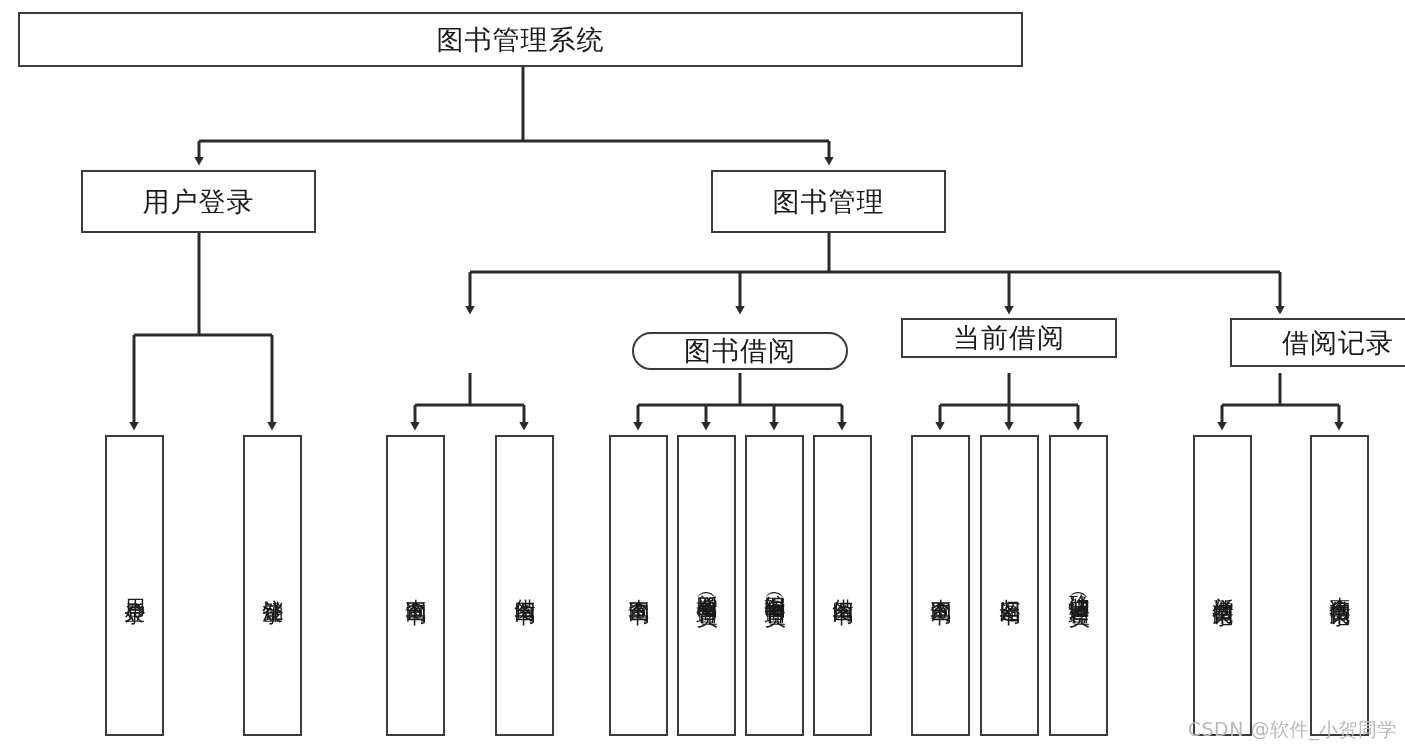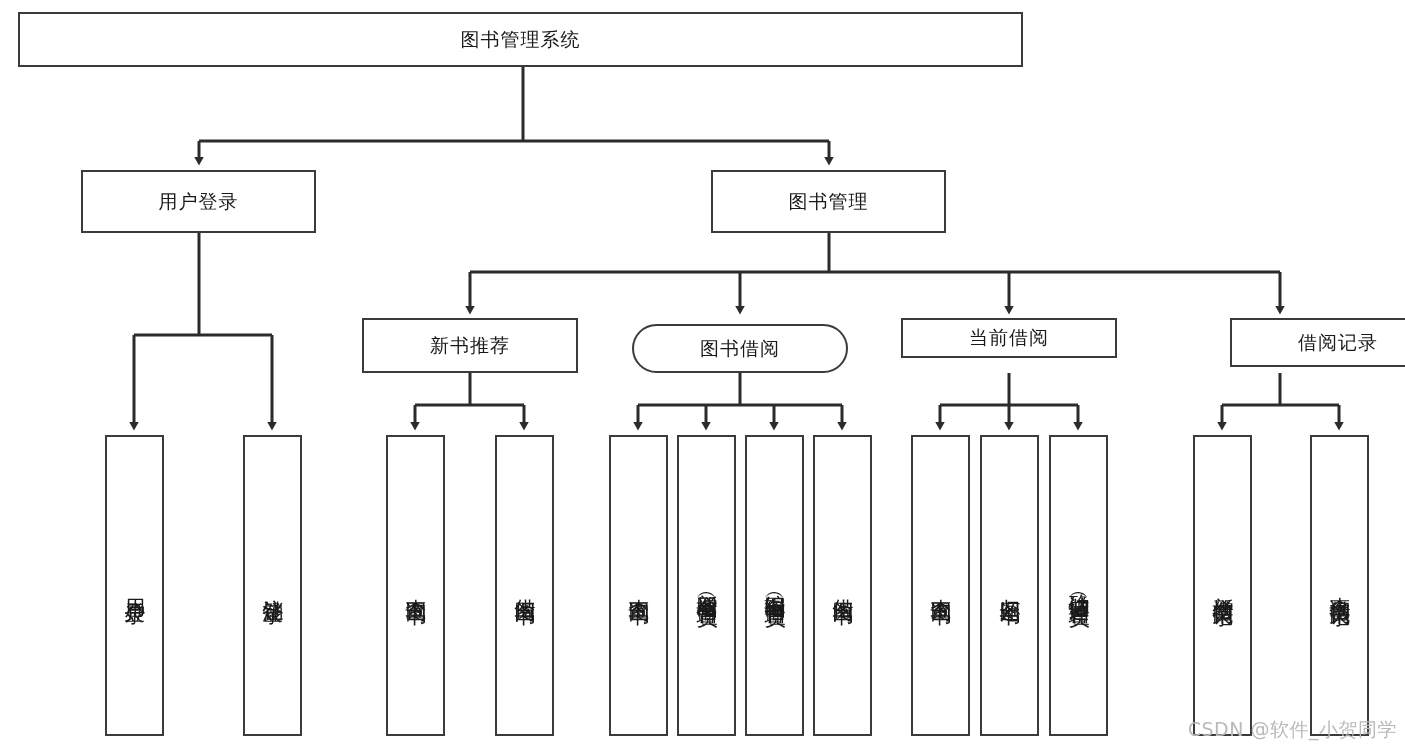--- a/index.html
+++ b/index.html
@@ -29,21 +29,21 @@
     position: absolute;
     box-sizing: border-box;
     border: 2.5px solid #3b3b3b;
     background: #ffffff;
     display: flex;
     align-items: center;
     justify-content: center;
     color: #1a1a1a;
   }
   .node.h {
-    font-size: 19px;
+    font-size: 27px;
     letter-spacing: 1px;
   }
   .node.v {
     writing-mode: vertical-rl;
     text-orientation: upright;
     font-size: 21px;
     letter-spacing: 2px;
     line-height: 1;
     padding-top: 4px;
     padding-bottom: 4px;
@@ -124,24 +124,21 @@
     <span>图书管理系统</span>
   </div>
 
   <div class="node h" style="left:81px; top:170px; width:235px; height:63px;">
     <span>用户登录</span>
   </div>
   <div class="node h" style="left:711px; top:170px; width:235px; height:63px;">
     <span>图书管理</span>
   </div>
 
-  <div class="node h" style="left:362px; top:318px; width:216px; height:55px;">
-    <span>新书推荐</span>
-  </div>
-  <div class="node h" style="left:632px; top:324px; width:216px; height:49px;border-radius:27px;">
+  <div class="node h" style="left:632px; top:332px; width:216px; height:38px;border-radius:27px;">
     <span>图书借阅</span>
   </div>
   <div class="node h" style="left:901px; top:318px; width:216px; height:40px;">
     <span>当前借阅</span>
   </div>
   <div class="node h" style="left:1230px; top:318px; width:216px; height:49px;">
     <span>借阅记录</span>
   </div>
 
   <div class="node v" style="left:105px; top:435px; width:59px; height:301px;">

